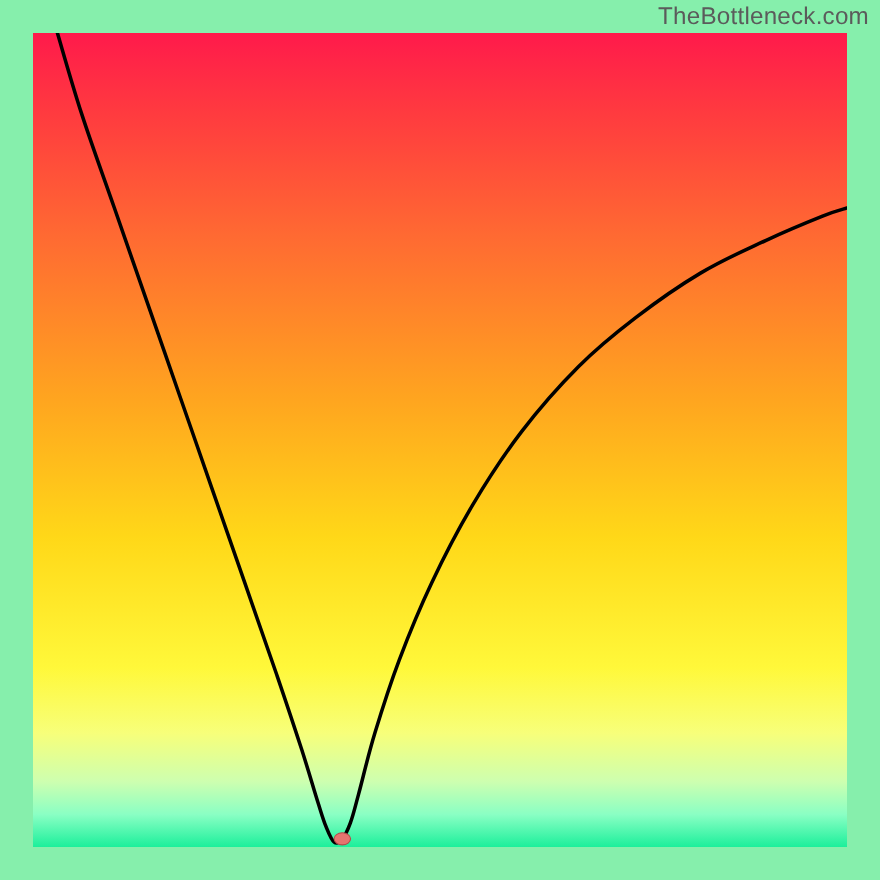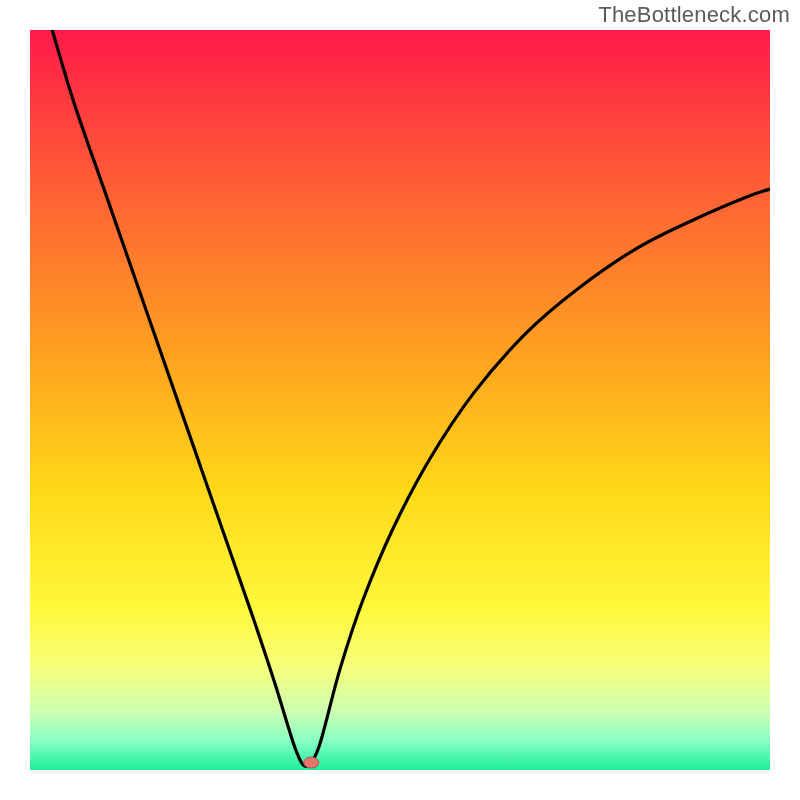--- a/index.html
+++ b/index.html
@@ -3,21 +3,21 @@
 <meta charset="utf-8">
 <style>
   * { margin: 0; padding: 0; box-sizing: border-box; }
   html, body { width: 800px; height: 800px; overflow: hidden; }
   body { background: #000; font-family: Arial, Helvetica, sans-serif; }
 
   .outer {
     position: absolute;
     left: 0; top: 0;
     width: 800px; height: 800px;
-    background: #ffffff;
+    background: #86efac;
   }
 
   .plot {
     position: absolute;
     overflow: hidden;
   }
 
   .attribution {
     position: absolute;
     top: 2px;

